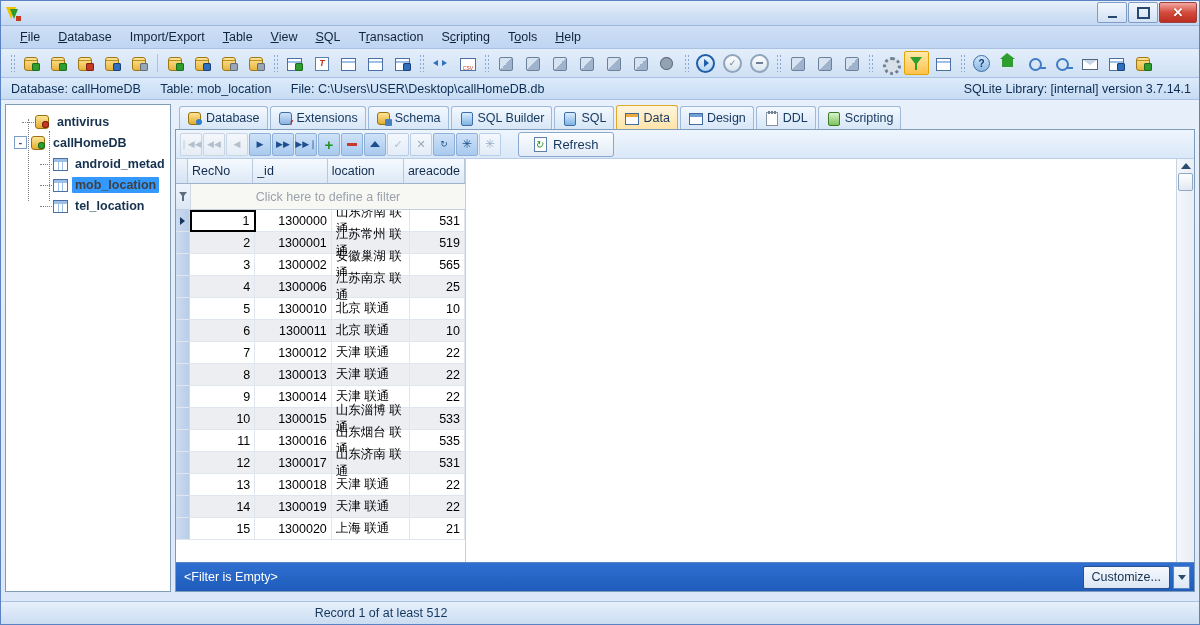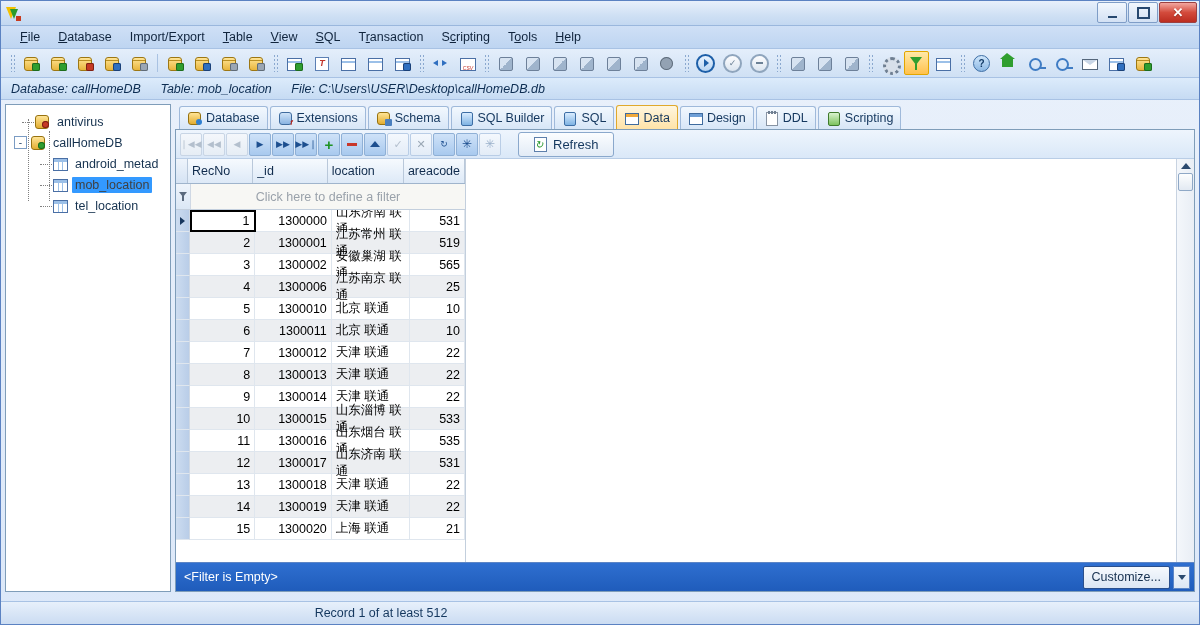--- a/index.html
+++ b/index.html
@@ -126,31 +126,31 @@
   .arrow-lr:after{content:"";position:absolute;right:0;top:1px;width:0;height:0;
     border-left:5px solid #2f6fc0;border-top:3px solid transparent;border-bottom:3px solid transparent;}
 
   
   .infobar{
     height:21px;display:flex;align-items:center;justify-content:space-between;
     background:linear-gradient(#dcebfb,#c6dbf3);
     border-bottom:1px solid #a8c2e4;
     padding:0 8px 0 10px;color:#0d2d52;font-size:12.5px;
   }
-  .infobar .left span{margin-right:16px;font-style:italic;}
+  .infobar .left span{margin-right:16px;}
   .infobar .right{font-size:12.5px;}
 
   
   .body{display:flex;height:492px;padding:4px 4px 0 4px;box-sizing:border-box;}
   .tree-pane{
     width:164px;background:#fff;border:1px solid #7f9db9;
     position:relative;overflow:hidden;
     margin-right:4px;
   }
-  .tree{padding:6px 2px 0 2px;font-size:12.5px;color:#16324f;}
+  .tree{padding:6px 2px 0 2px;font-size:12.5px;color:#16324f;font-weight:bold;}
   .tnode{display:flex;align-items:center;height:21px;position:relative;padding-left:0;white-space:nowrap;}
   .expander{
     width:11px;height:11px;border:1px solid #7b9cc4;background:#fff;
     display:inline-flex;align-items:center;justify-content:center;
     font-size:10px;line-height:9px;color:#2b4a6f;margin-right:3px;flex:none;
   }
   .tline{width:12px;height:1px;border-bottom:1px dotted #808080;flex:none;}
   .dbicon{width:16px;height:15px;position:relative;margin-right:4px;flex:none;}
   .dbicon .cyl2{position:absolute;left:1px;top:1px;width:12px;height:12px;border-radius:3px;
     background:linear-gradient(#ffe495,#e2ad31);border:1px solid #97720f;}
@@ -560,20 +560,21 @@
         </span>
       </div>
   </div>
 
   <div class="infobar">
     <div class="left">
       <span>Database: callHomeDB</span>
       <span>Table: mob_location</span>
       <span>File: C:\Users\USER\Desktop\callHomeDB.db</span>
     </div>
+    <div class="right">SQLite Library: [internal] version 3.7.14.1</div>
   </div>
 
   <div class="body">
 
     <div class="tree-pane">
       <div class="tree">
         <div class="tree-vline"></div>
         <div class="tree-vline2"></div>
 
         <div class="tnode" style="padding-left:14px;">

